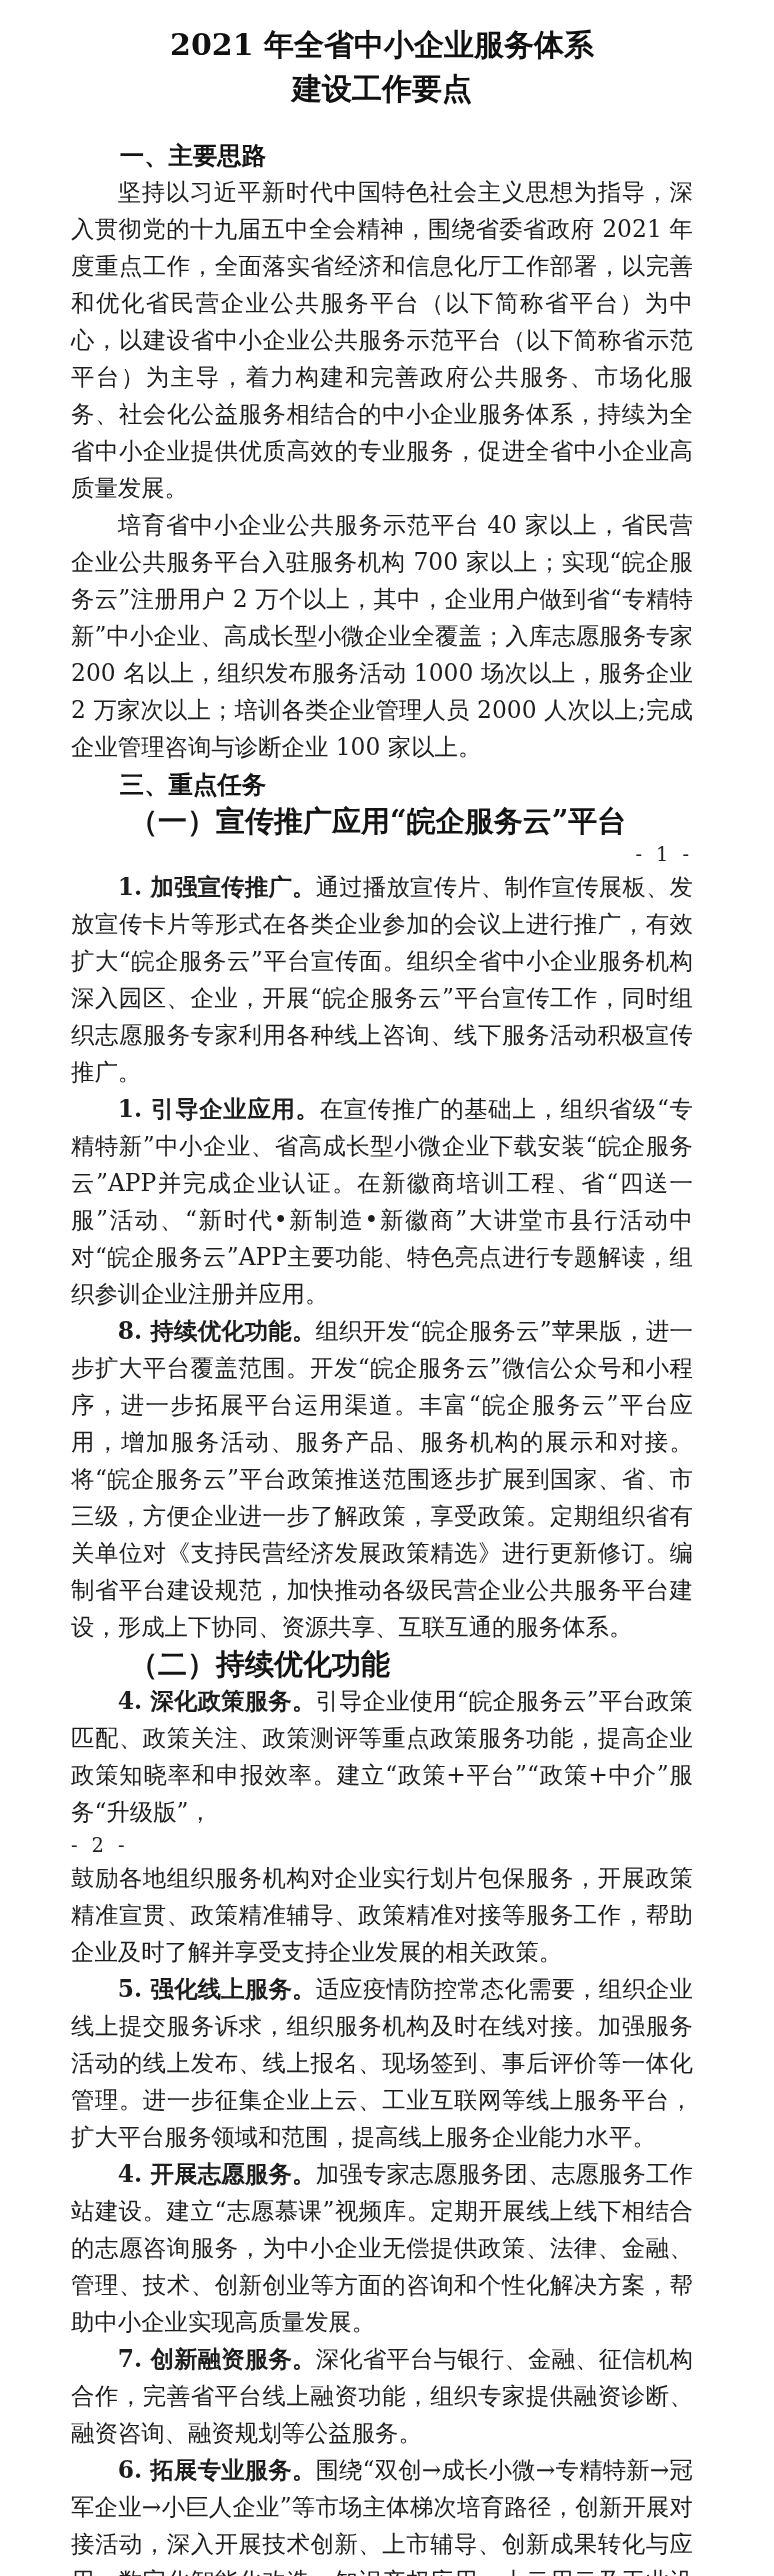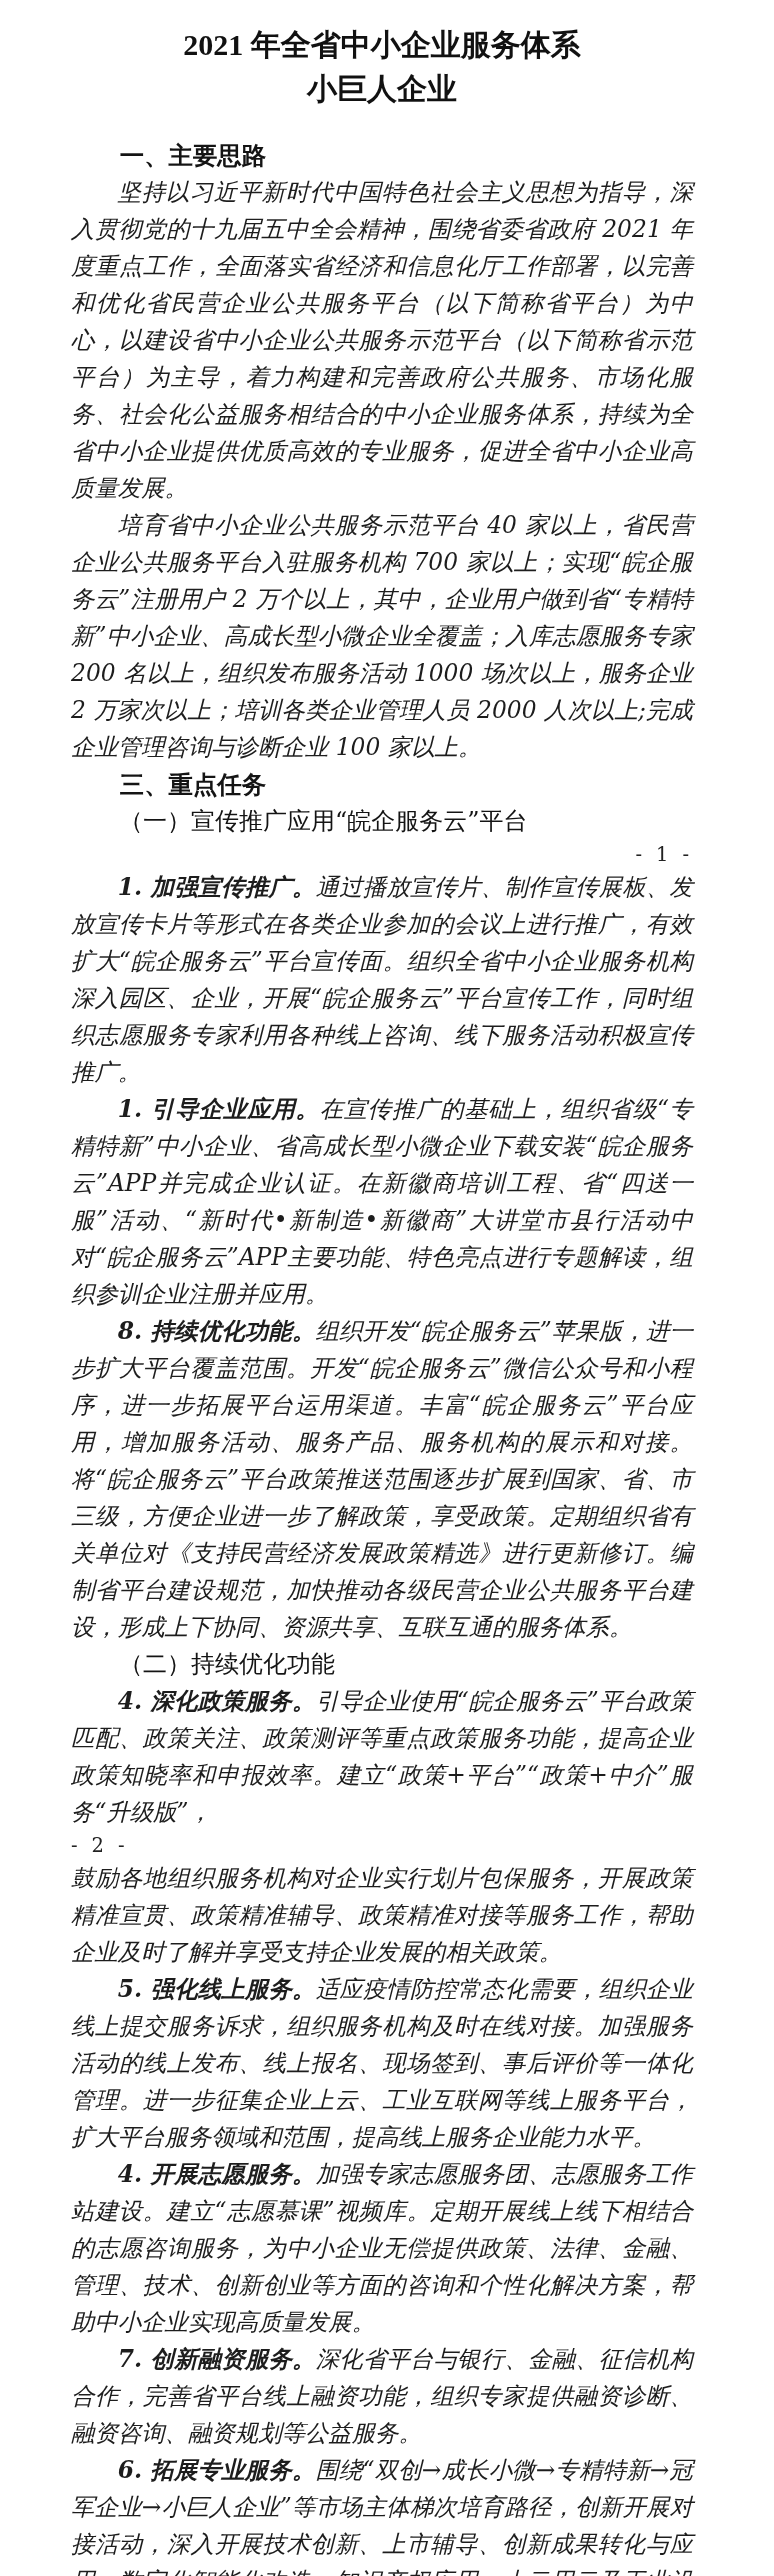--- a/index.html
+++ b/index.html
@@ -11,62 +11,61 @@
     padding: 23.4px 82px 15.6px 71px;
     font-family: "DejaVu Serif", "Liberation Serif", serif;
     color: #1d1d1d;
   }
   .doc-title {
     text-align: center;
     font-weight: bold;
     font-size: 30px;
     line-height: 44px;
     color: #111;
-    font-family: Liberation Serif, serif;
   }
   .doc-body {
     margin-top: 25.4px;
     font-size: 23.4px;
     line-height: 37px;
     text-align: justify;
   }
   .block { margin: 0; }
-  .p { text-indent: 2em; font-style: italic; }
+  .p { text-indent: 2em; }
   .p.noindent { text-indent: 0; }
   .h1 {
     font-family: "DejaVu Sans", "Liberation Sans", sans-serif;
     font-weight: bold;
     font-size: 24.4px;
     text-indent: 2em;
     color: #141414;
   }
   .h2 {
-    font-weight: normal;
-    font-size: 24px;
+    font-weight: bold;
+    font-size: 29px;
     text-indent: 2em;
     color: #141414;
   }
   .lead { font-weight: bold; }
   .pagenum {
     font-size: 19.5px;
     line-height: 29px;
     text-indent: 0;
     letter-spacing: 3.9px;
     color: #222;
   }
   .pagenum.align-right { text-align: right; }
   .pagenum.align-left { text-align: left; }
 </style>
 </head>
 <body>
 
 <div class="page">
   <div class="doc-title">
     <div>2021 年全省中小企业服务体系</div>
-    <div>小巨人企业</div>
+    <div>建设工作要点</div>
   </div>
   <div class="doc-body">
       <div class="block h1">一、主要思路</div>
       <div class="block p">坚持以习近平新时代中国特色社会主义思想为指导，深入贯彻党的十九届五中全会精神，围绕省委省政府 2021 年度重点工作，全面落实省经济和信息化厅工作部署，以完善和优化省民营企业公共服务平台（以下简称省平台）为中心，以建设省中小企业公共服务示范平台（以下简称省示范平台）为主导，着力构建和完善政府公共服务、市场化服务、社会化公益服务相结合的中小企业服务体系，持续为全省中小企业提供优质高效的专业服务，促进全省中小企业高质量发展。</div>
       <div class="block p">培育省中小企业公共服务示范平台 40 家以上，省民营企业公共服务平台入驻服务机构 700 家以上；实现“皖企服务云”注册用户 2 万个以上，其中，企业用户做到省“专精特新”中小企业、高成长型小微企业全覆盖；入库志愿服务专家 200 名以上，组织发布服务活动 1000 场次以上，服务企业 2 万家次以上；培训各类企业管理人员 2000 人次以上;完成企业管理咨询与诊断企业 100 家以上。</div>
       <div class="block h1">三、重点任务</div>
       <div class="block h2">（一）宣传推广应用“皖企服务云”平台</div>
       <div class="block pagenum align-right">- 1 -</div>
       <div class="block p"><span class="lead">1. 加强宣传推广。</span>通过播放宣传片、制作宣传展板、发放宣传卡片等形式在各类企业参加的会议上进行推广，有效扩大“皖企服务云”平台宣传面。组织全省中小企业服务机构深入园区、企业，开展“皖企服务云”平台宣传工作，同时组织志愿服务专家利用各种线上咨询、线下服务活动积极宣传推广。</div>
       <div class="block p"><span class="lead">1. 引导企业应用。</span>在宣传推广的基础上，组织省级“专精特新”中小企业、省高成长型小微企业下载安装“皖企服务云”APP并完成企业认证。在新徽商培训工程、省“四送一服”活动、“新时代•新制造•新徽商”大讲堂市县行活动中对“皖企服务云”APP主要功能、特色亮点进行专题解读，组织参训企业注册并应用。</div>

